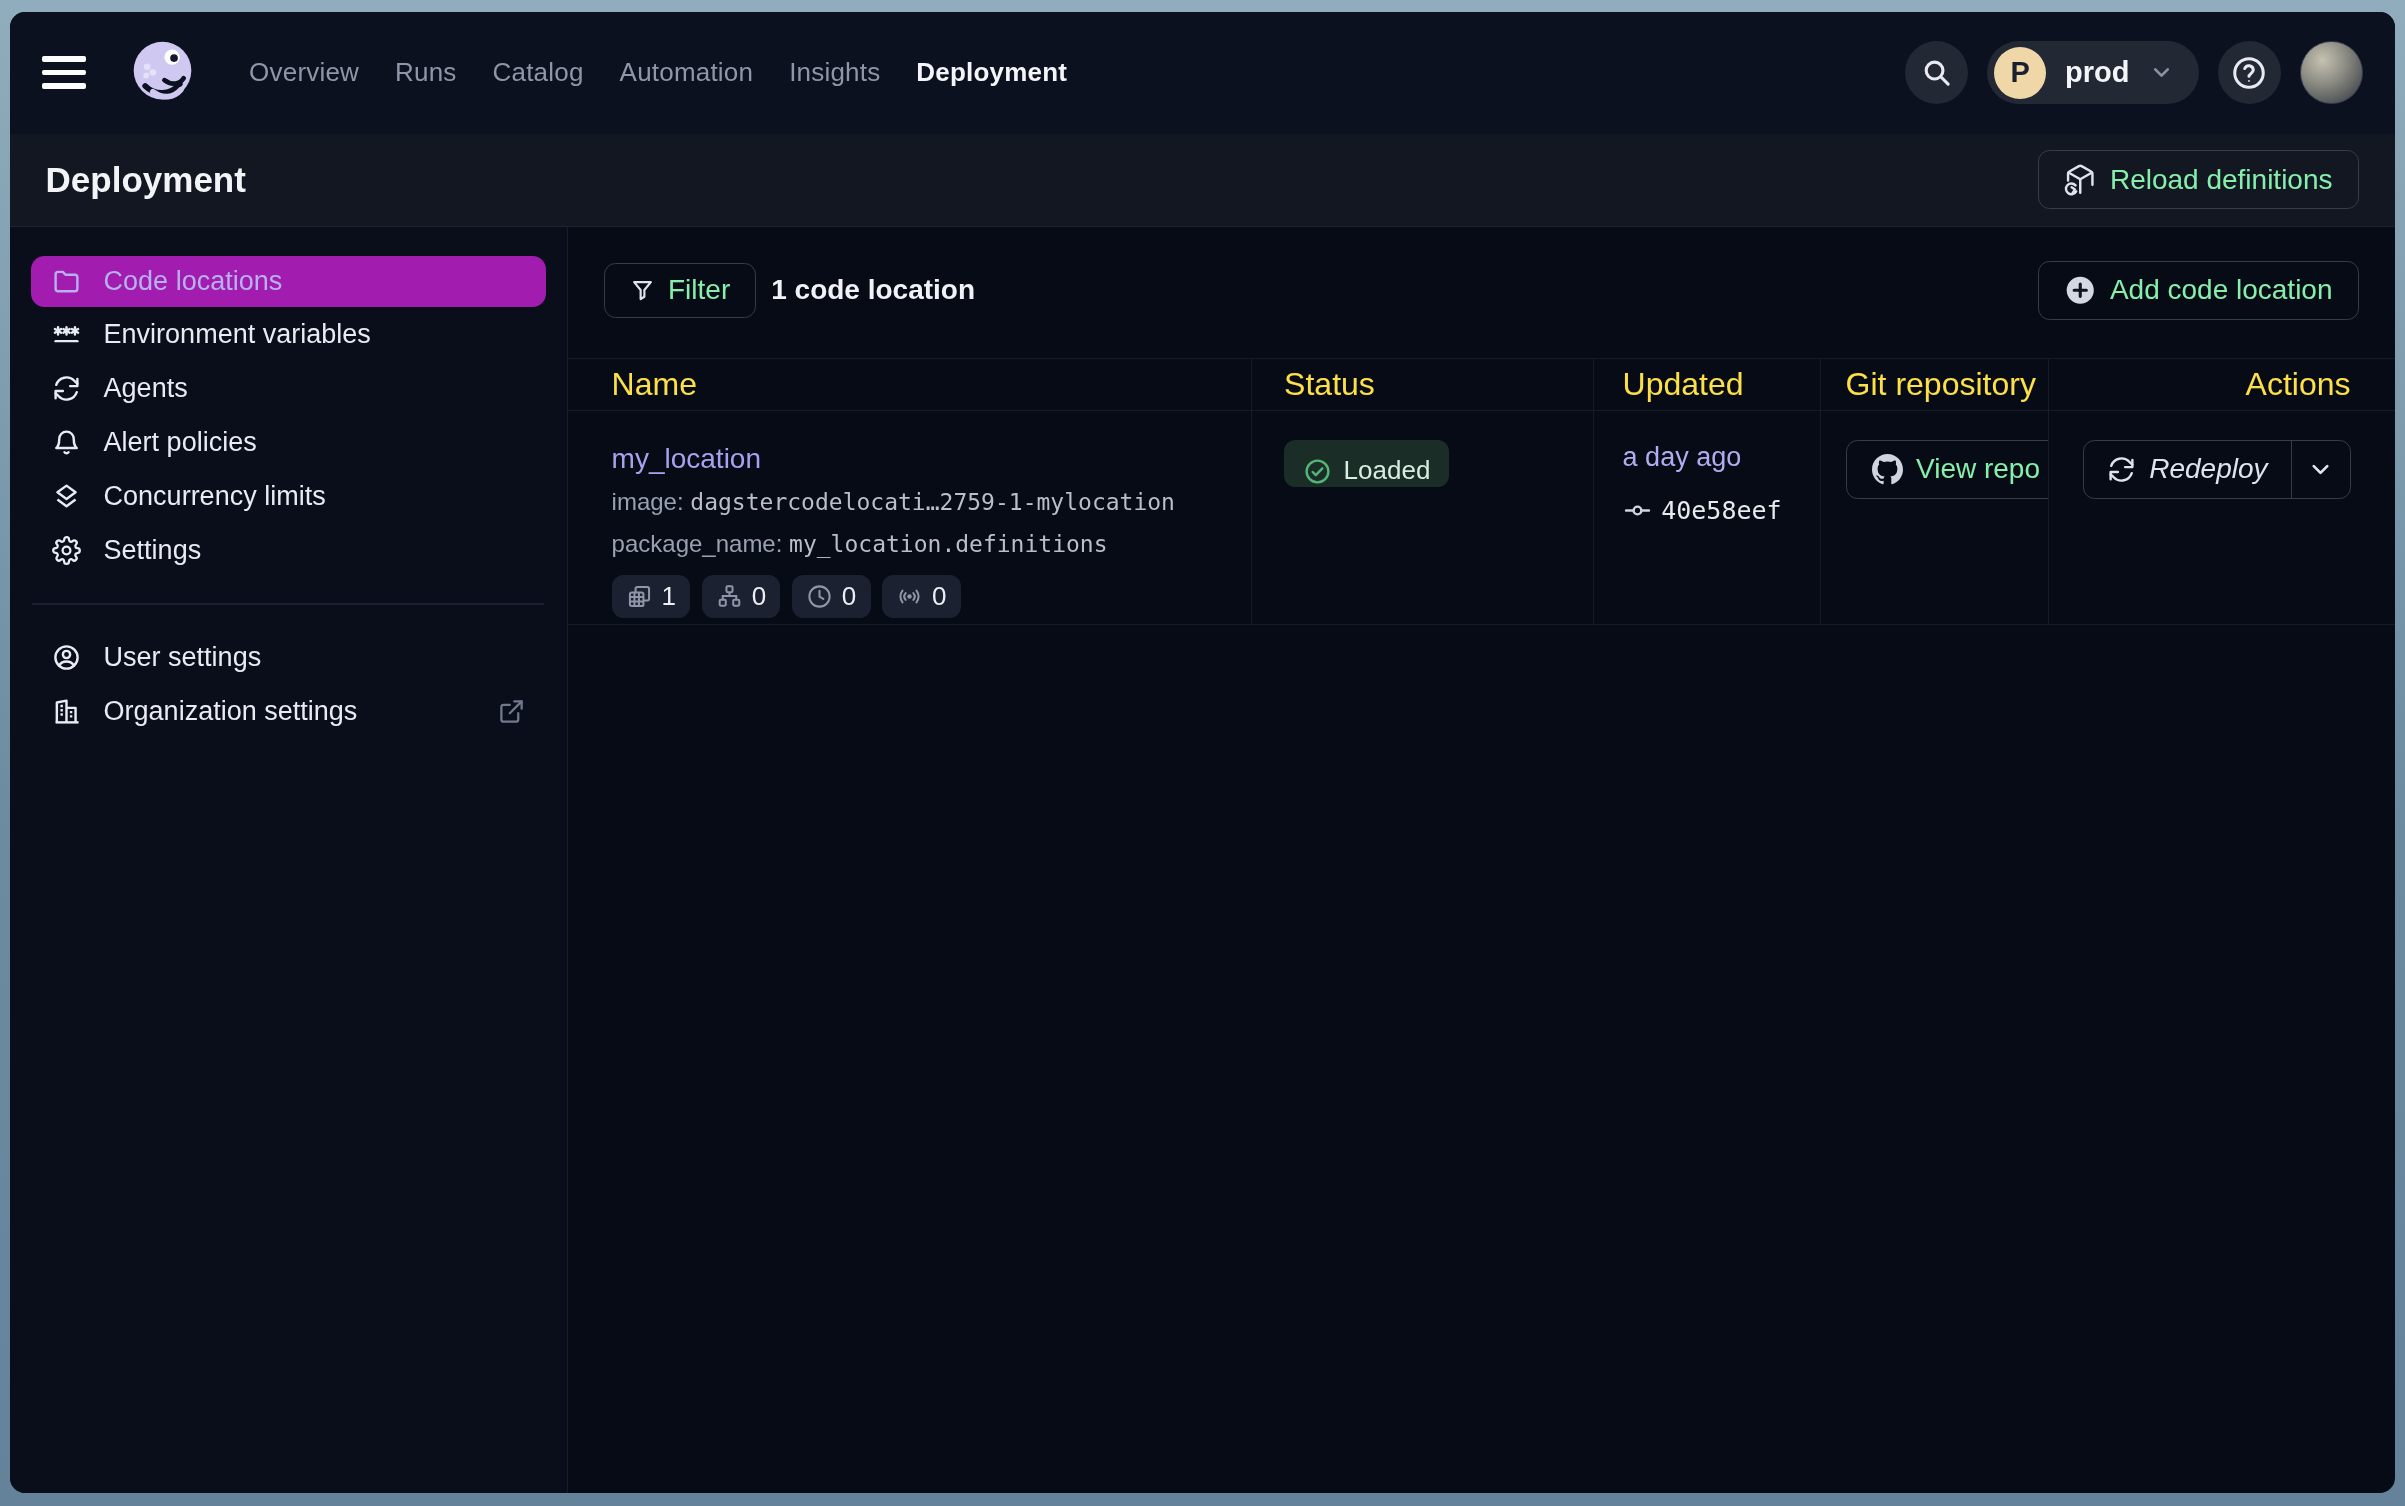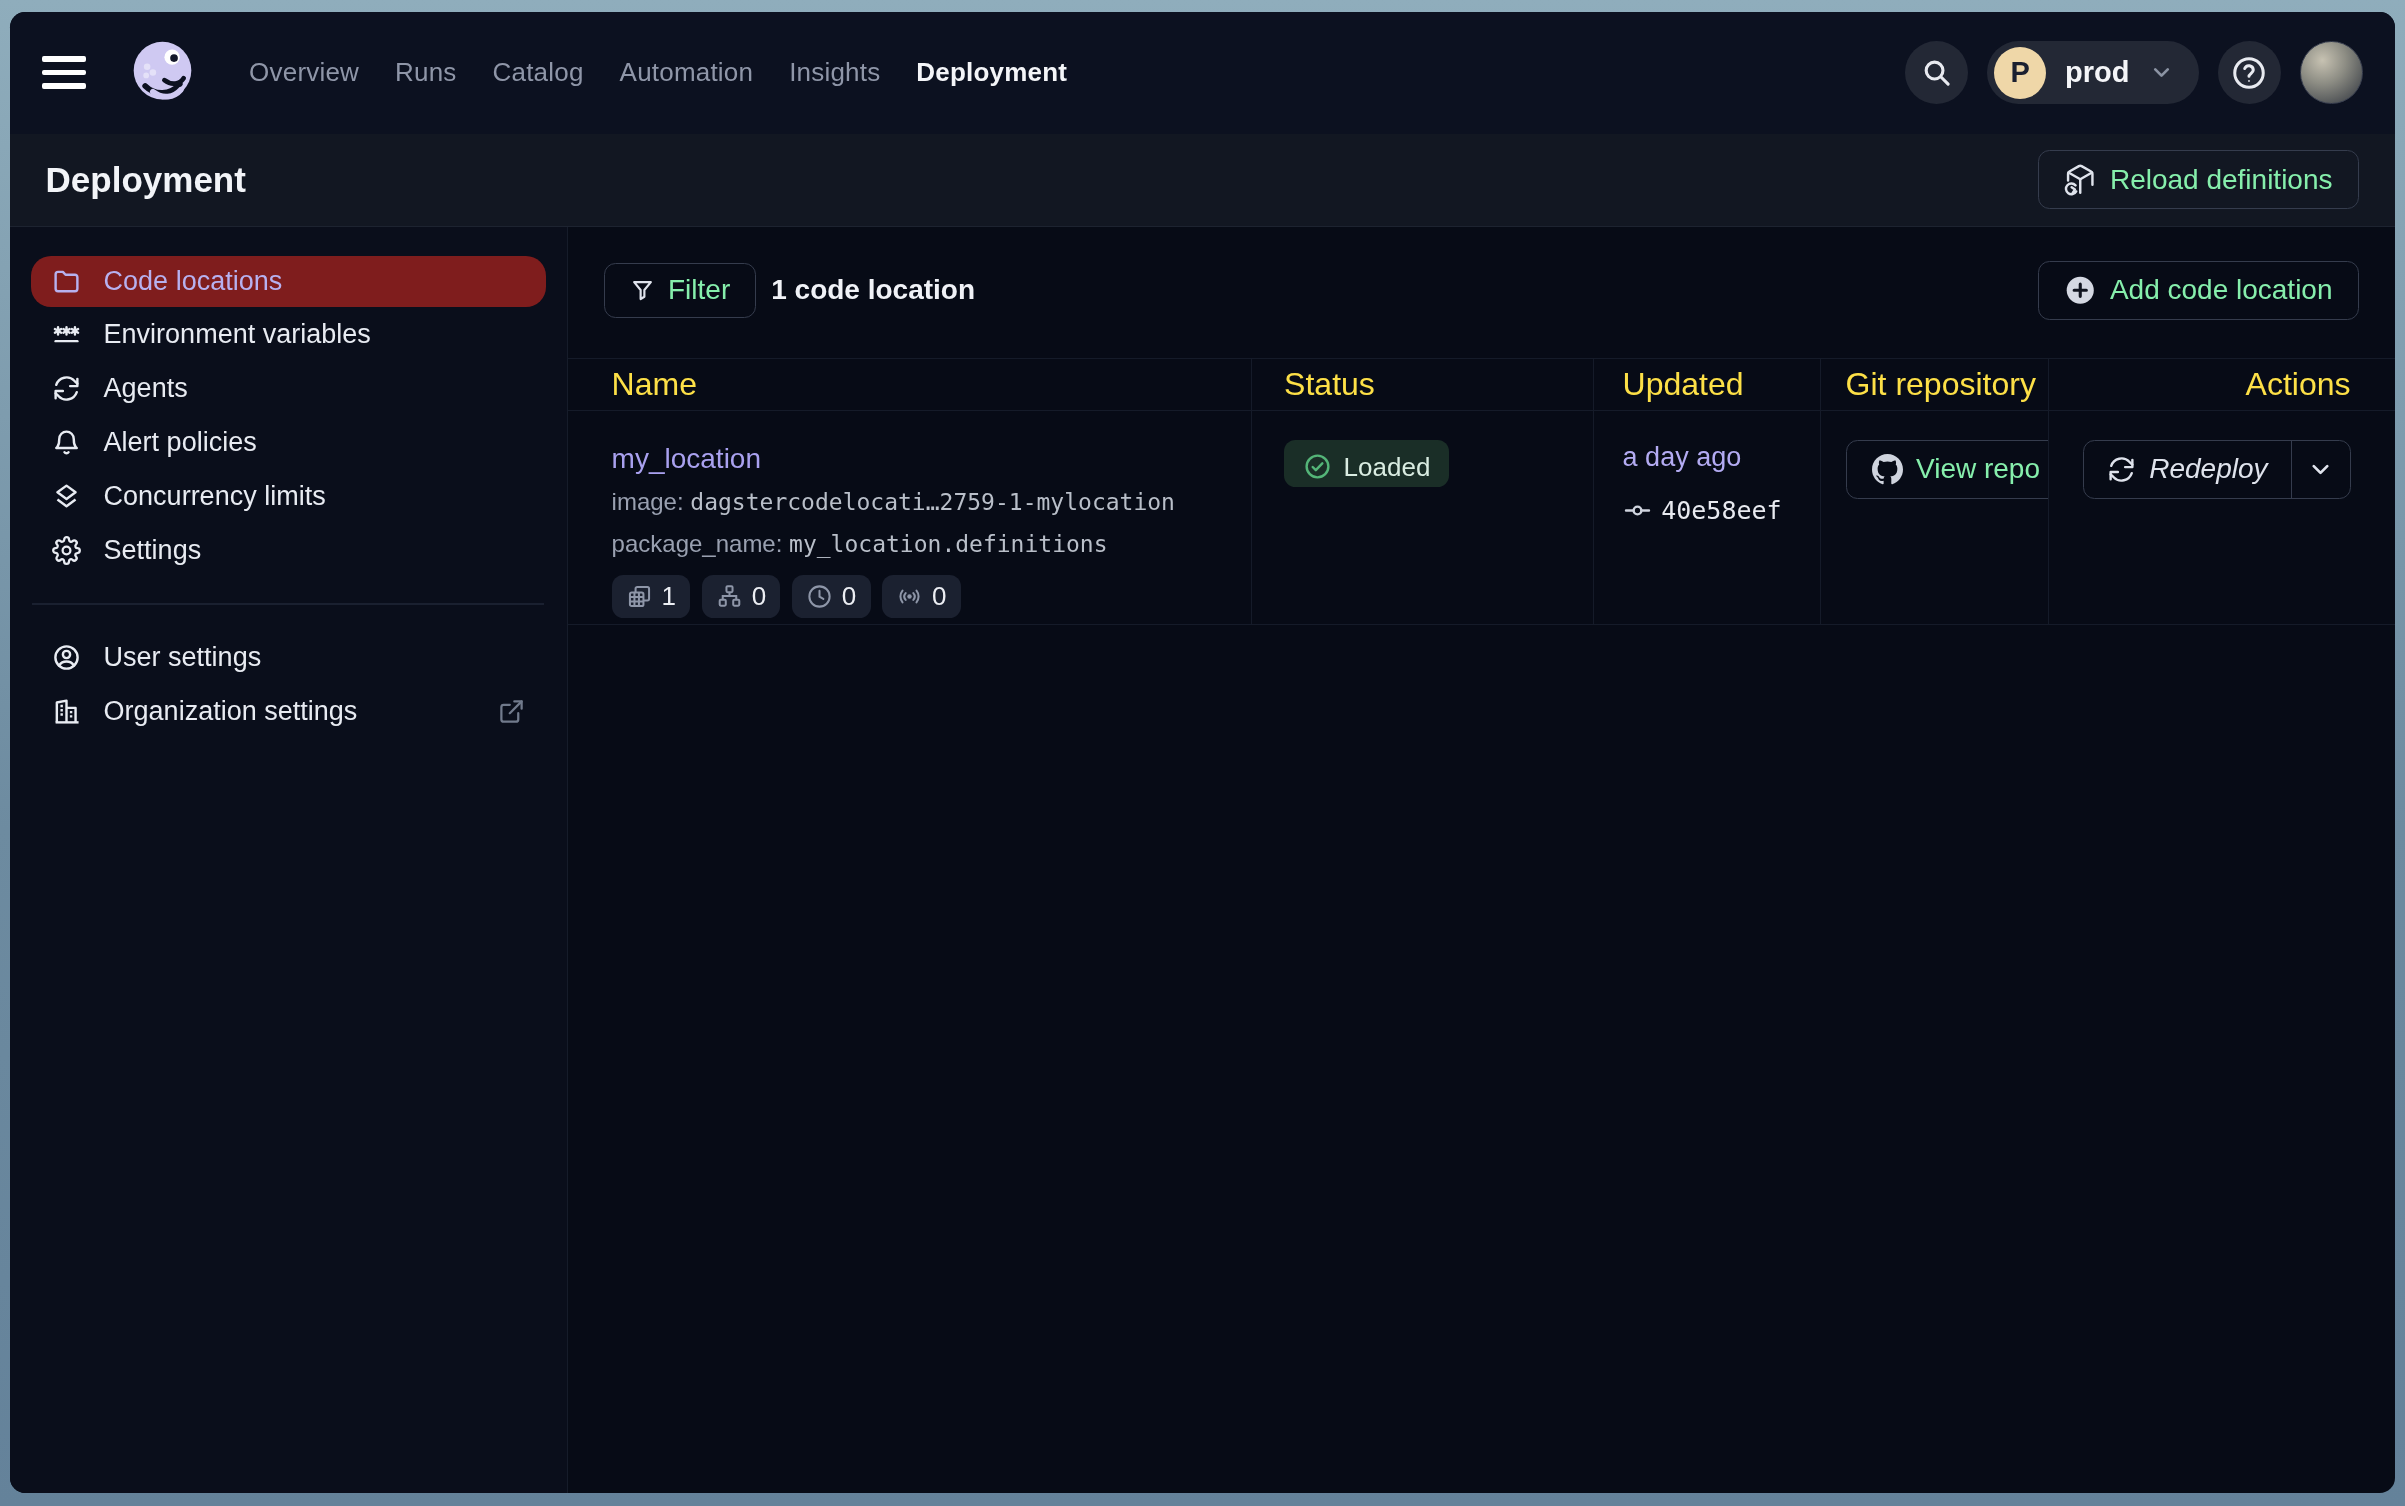--- a/index.html
+++ b/index.html
@@ -67,21 +67,21 @@
   .app-body { flex: 1; display: flex; min-height: 0; }
   .sidebar {
     width: 558px; flex: 0 0 558px; background: #0a0e1b; border-right: 1.9px solid #161c2a;
     padding: 29px 21px 0 21px;
   }
   .side-item {
     height: 51px; border-radius: 13.4px; display: flex; align-items: center; gap: 23px;
     padding: 0 21px; color: #e8ebf2; font-size: 27px; cursor: pointer; margin-bottom: 2.9px;
   }
   .side-item svg { flex: 0 0 auto; }
-  .side-item.active { background: #7f1d1d; color: #b7b1ef; border-radius: 20px; }
+  .side-item.active { background: #a21caf; color: #b7b1ef; }
   .side-label { flex: 1; }
   .side-divider { height: 1.9px; background: #1a2030; margin: 27px 1.9px; }
 
   
   .main { flex: 1; display: flex; flex-direction: column; min-width: 0; }
   .toolbar { display: flex; align-items: center; margin-top: 34px; padding: 0 36px; }
   .count-label { margin-left: 15px; color: #f0f2f7; font-size: 28px; font-weight: 700; }
   .toolbar-spacer { flex: 1; }
 
   .loc-table { margin-top: 38px; }
@@ -102,22 +102,22 @@
   .meta-line { margin-top: 13.4px; font-size: 24px; color: #99a0b0; white-space: nowrap; }
   .meta-line .mono { color: #b9bfc9; font-size: 23px; }
   .badge-row { display: flex; gap: 11.5px; margin-top: 17px; }
   .badge {
     height: 43px; background: #1b2130; border-radius: 11.5px; display: inline-flex;
     align-items: center; gap: 8.6px; padding: 0 14.3px; color: #eceef3; font-size: 26px;
   }
   .badge svg { color: #8e96a8; }
 
   .status-pill {
-    margin-top: 29px; display: inline-flex; align-items: flex-start; gap: 11.5px;
-    height: 47px; padding: 12px 19px; border-radius: 11.5px; background: #1a2e27;
+    margin-top: 29px; display: inline-flex; align-items: flex-end; gap: 11.5px;
+    height: 47px; padding: 1px 19px; border-radius: 11.5px; background: #1a2e27;
     color: #d9ece1; font-size: 26px;
   }
   .upd-link { display: inline-block; margin-top: 31px; color: #b3abf2; font-size: 27px; cursor: pointer; }
   .commit-line { margin-top: 23px; display: flex; gap: 9.6px; color: #e8eaf0; }
   .commit-line .mono { font-size: 25px; }
   .commit-line svg { color: #cfd4de; }
 
   .repo-btn { margin-top: 29px; min-width: 289px; }
   .split-btn { margin-top: 29px; display: inline-flex; height: 59px; border: 1.9px solid #353c4d; border-radius: 11.5px; overflow: hidden; }
   .split-main { display: inline-flex; align-items: center; gap: 13.4px; padding: 0 23px; color: #dfe3ec; font-size: 28px; cursor: pointer; white-space: nowrap; font-style: italic; }

